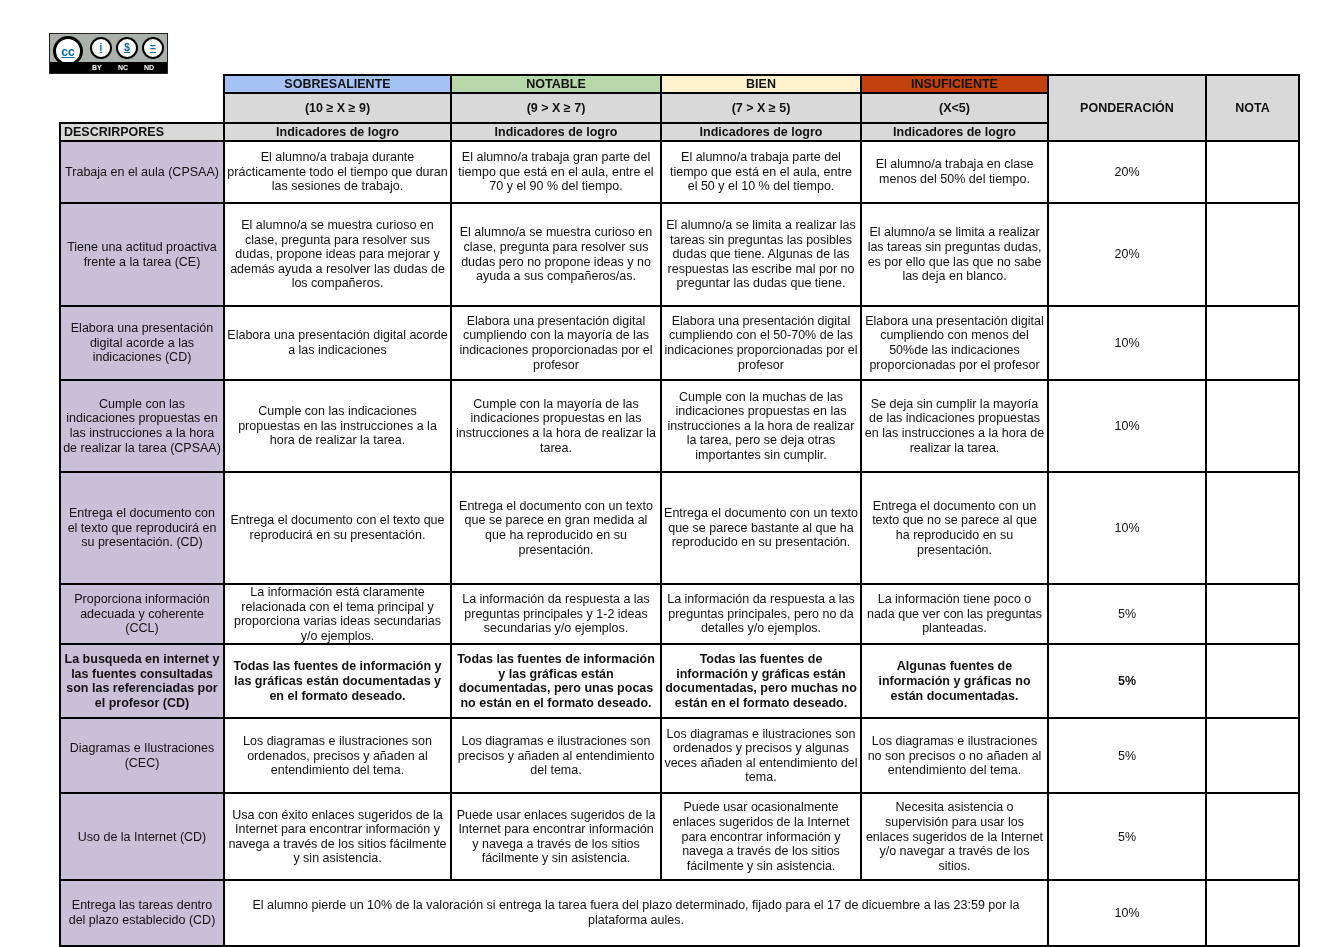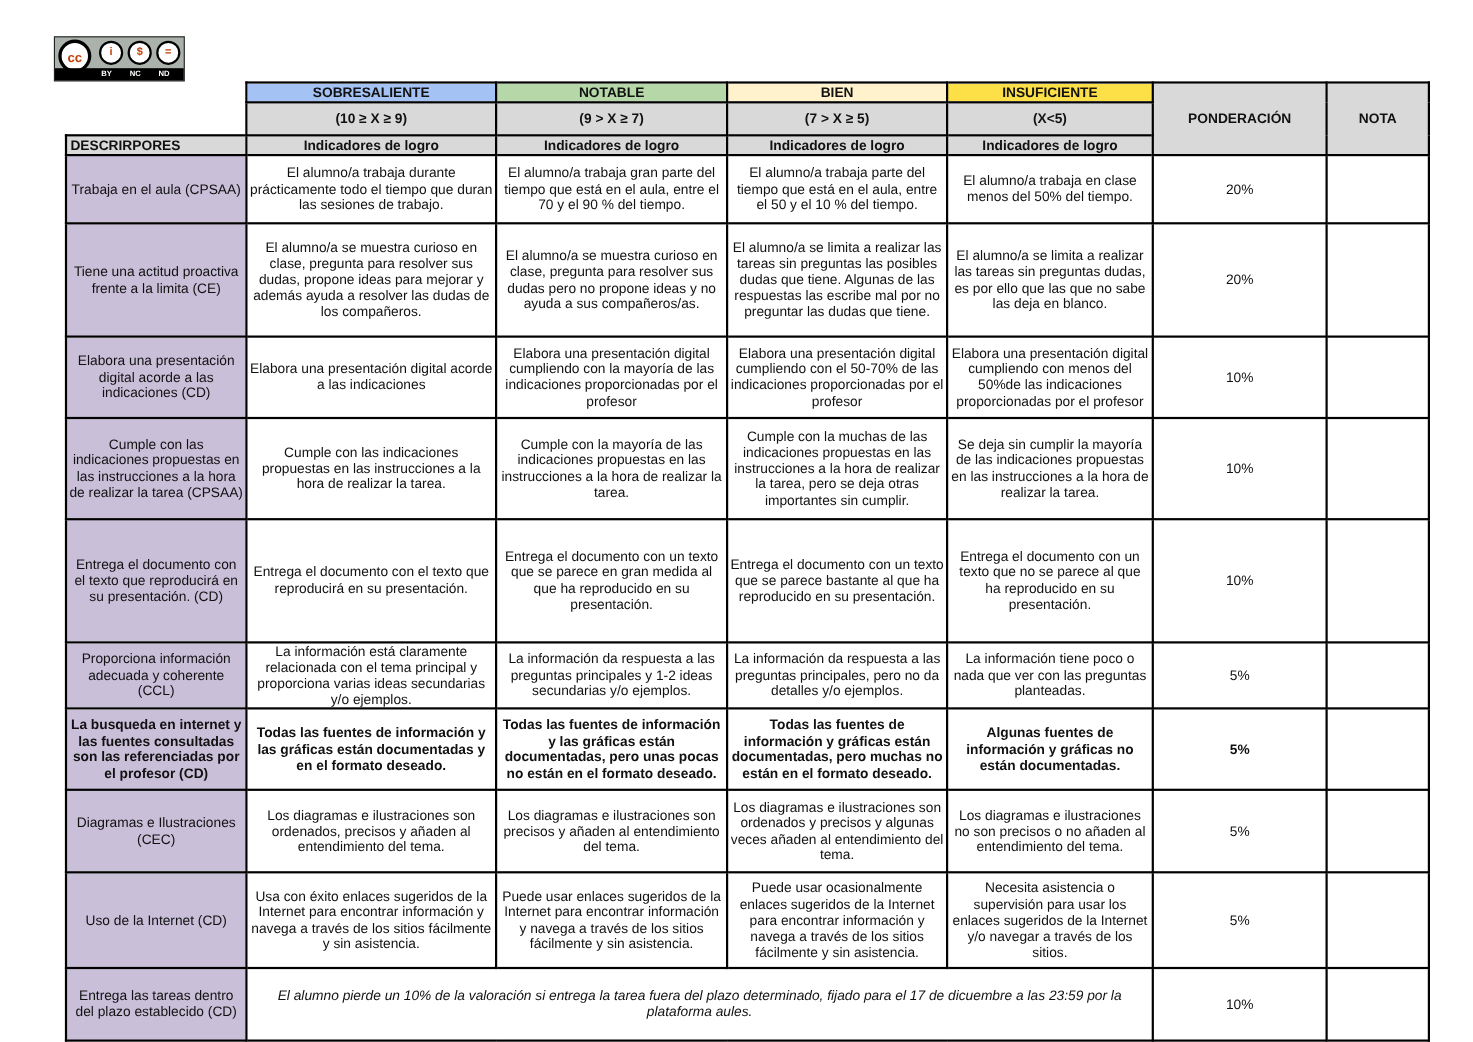--- a/index.html
+++ b/index.html
@@ -4,33 +4,33 @@
 <style>
   html, body { margin: 0; padding: 0; background: #ffffff; }
   body { width: 1339px; height: 947px; position: relative; overflow: hidden;
          font-family: "Liberation Sans", sans-serif; color: #111; }
   .cc-badge { position: absolute; left: 49px; top: 33px; width: 119px; height: 41px;
               background: #aab2ab; border: 1px solid #222; box-sizing: border-box; }
   .cc-badge .bar { position: absolute; left: 0; right: 0; bottom: 0; height: 11px; background: #000; }
   .cc-badge .bar span { position: absolute; bottom: 0; font-size: 7px; font-weight: bold; color: #fff; line-height: 11px; }
   .cc-badge .circ { position: absolute; top: 3px; width: 22px; height: 22px; border-radius: 50%;
                     background: #fff; border: 2px solid #000; box-sizing: border-box;
-                    font-size: 10px; font-weight: bold; text-align: center; line-height: 18px; color: #c2410c; }
+                    font-size: 10px; font-weight: bold; text-align: center; line-height: 18px; color: #0369a1; text-decoration: underline; }
   .cc-badge .circ.big { width: 30px; height: 30px; top: 2px; line-height: 26px; font-size: 12px; border-width: 3px; }
 
   table.rubric { position: absolute; left: 49px; top: 74px; border-collapse: collapse;
                  table-layout: fixed; width: 1239px; margin-left: 10px; }
   table.rubric td { border: 2px solid #000; text-align: center; vertical-align: middle;
                     font-size: 12.5px; line-height: 14.6px; padding: 0 2px; overflow: hidden; }
   table.rubric td.blank { border: none; background: transparent; }
   .hdr { font-weight: bold; font-size: 12.5px; background: #d9d9d9; }
   .lvl-sob { background: #a4c2f4; }
   .lvl-not { background: #b6d7a8; }
   .lvl-bien { background: #fff2cc; }
-  .lvl-insuf { background: #fde047; }
+  .lvl-insuf { background: #c2410c; }
   .desc-h { text-align: left !important; font-weight: bold; background: #d9d9d9; padding-left: 3px !important; }
   .desc { background: #c9bfd9; }
   .pond, .nota { background: #ffffff; }
   .cell { background: #ffffff; }
 </style>
 </head>
 <body>
 
 <div class="cc-badge">
   <div class="circ big" style="left:3px;">cc</div>
@@ -86,21 +86,21 @@
     <td class="desc">Trabaja en el aula (CPSAA)</td>
     <td class="cell">El alumno/a trabaja durante prácticamente todo el tiempo que duran las sesiones de trabajo.</td>
     <td class="cell">El alumno/a trabaja gran parte del tiempo que está en el aula, entre el 70 y el 90 % del tiempo.</td>
     <td class="cell">El alumno/a trabaja parte del tiempo que está en el aula, entre el 50 y el 10 % del tiempo.</td>
     <td class="cell">El alumno/a trabaja en clase menos del  50% del tiempo.</td>
     <td class="pond">20%</td>
     <td class="nota"></td>
   </tr>
 
   <tr style="height:103px;">
-    <td class="desc">Tiene una actitud proactiva frente a la limita (CE)</td>
+    <td class="desc">Tiene una actitud proactiva frente a la tarea (CE)</td>
     <td class="cell">El alumno/a se muestra curioso en clase, pregunta para resolver sus dudas, propone ideas para mejorar y además ayuda a resolver las dudas de los compañeros.</td>
     <td class="cell">El alumno/a se muestra curioso en clase, pregunta para resolver sus dudas pero no propone ideas y no ayuda a sus compañeros/as.</td>
     <td class="cell">El alumno/a se limita a realizar las tareas sin preguntas las posibles dudas que tiene. Algunas de las respuestas las escribe mal por no preguntar las dudas que tiene.</td>
     <td class="cell">El alumno/a se limita a realizar las tareas sin preguntas dudas, es por ello que las que no sabe las deja en blanco.</td>
     <td class="pond">20%</td>
     <td class="nota"></td>
   </tr>
 
   <tr style="height:74px;">
     <td class="desc">Elabora una presentación digital acorde a las indicaciones (CD)</td>
@@ -167,18 +167,18 @@
     <td class="cell">Usa con éxito enlaces sugeridos de la Internet para encontrar información y navega a través de los sitios fácilmente y sin asistencia.</td>
     <td class="cell">Puede usar enlaces sugeridos de la Internet para encontrar información y navega a través de los sitios fácilmente y sin asistencia.</td>
     <td class="cell">Puede usar ocasionalmente enlaces sugeridos de la Internet para encontrar información y navega a través de los sitios fácilmente y sin asistencia.</td>
     <td class="cell">Necesita asistencia o supervisión para usar los enlaces sugeridos de la Internet y/o navegar a través de los sitios.</td>
     <td class="pond">5%</td>
     <td class="nota"></td>
   </tr>
 
   <tr style="height:46px;">
     <td class="desc">Entrega las tareas dentro del plazo establecido (CD)</td>
-    <td class="cell" colspan="4" style="padding:17px 6px;font-style:italic;">El alumno pierde un 10% de la valoración si entrega la tarea fuera del plazo determinado, fijado para el 17 de dicuembre a las 23:59 por la plataforma aules.</td>
+    <td class="cell" colspan="4" style="padding:17px 6px;">El alumno pierde un 10% de la valoración si entrega la tarea fuera del plazo determinado, fijado para el 17 de dicuembre a las 23:59 por la plataforma aules.</td>
     <td class="pond">10%</td>
     <td class="nota"></td>
   </tr>
 </tbody>
   </table>
 
 </body></html>

